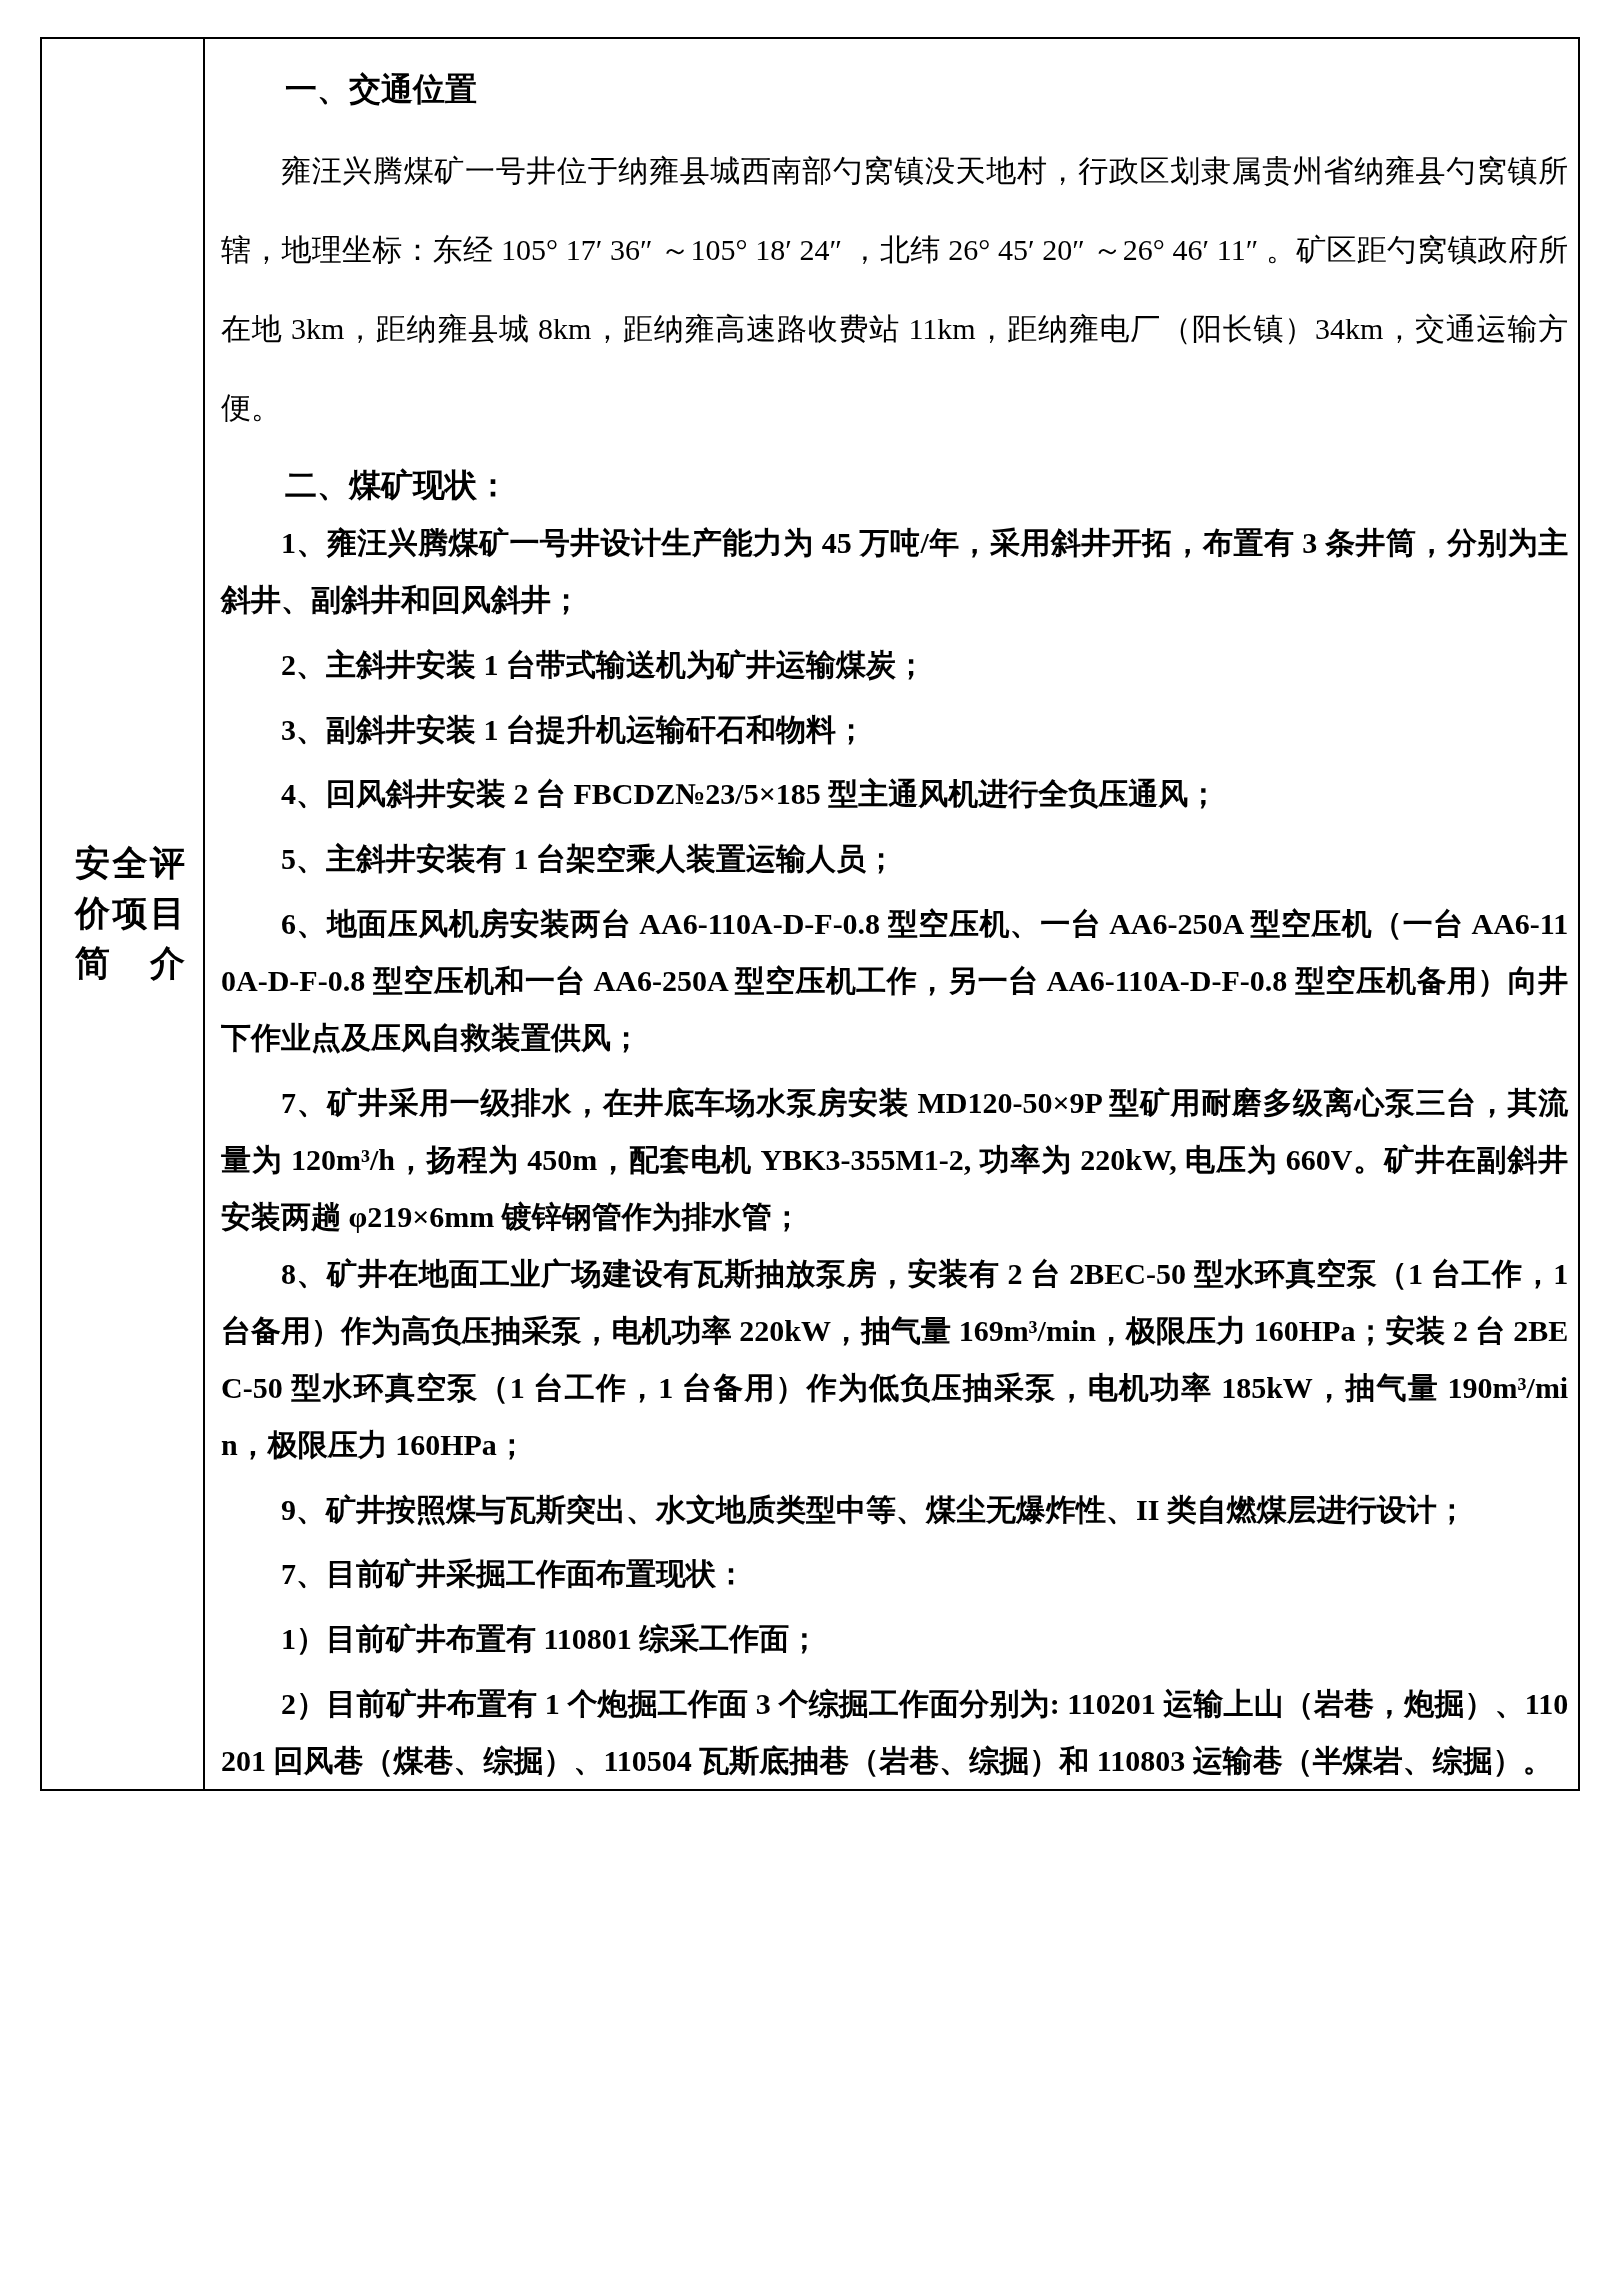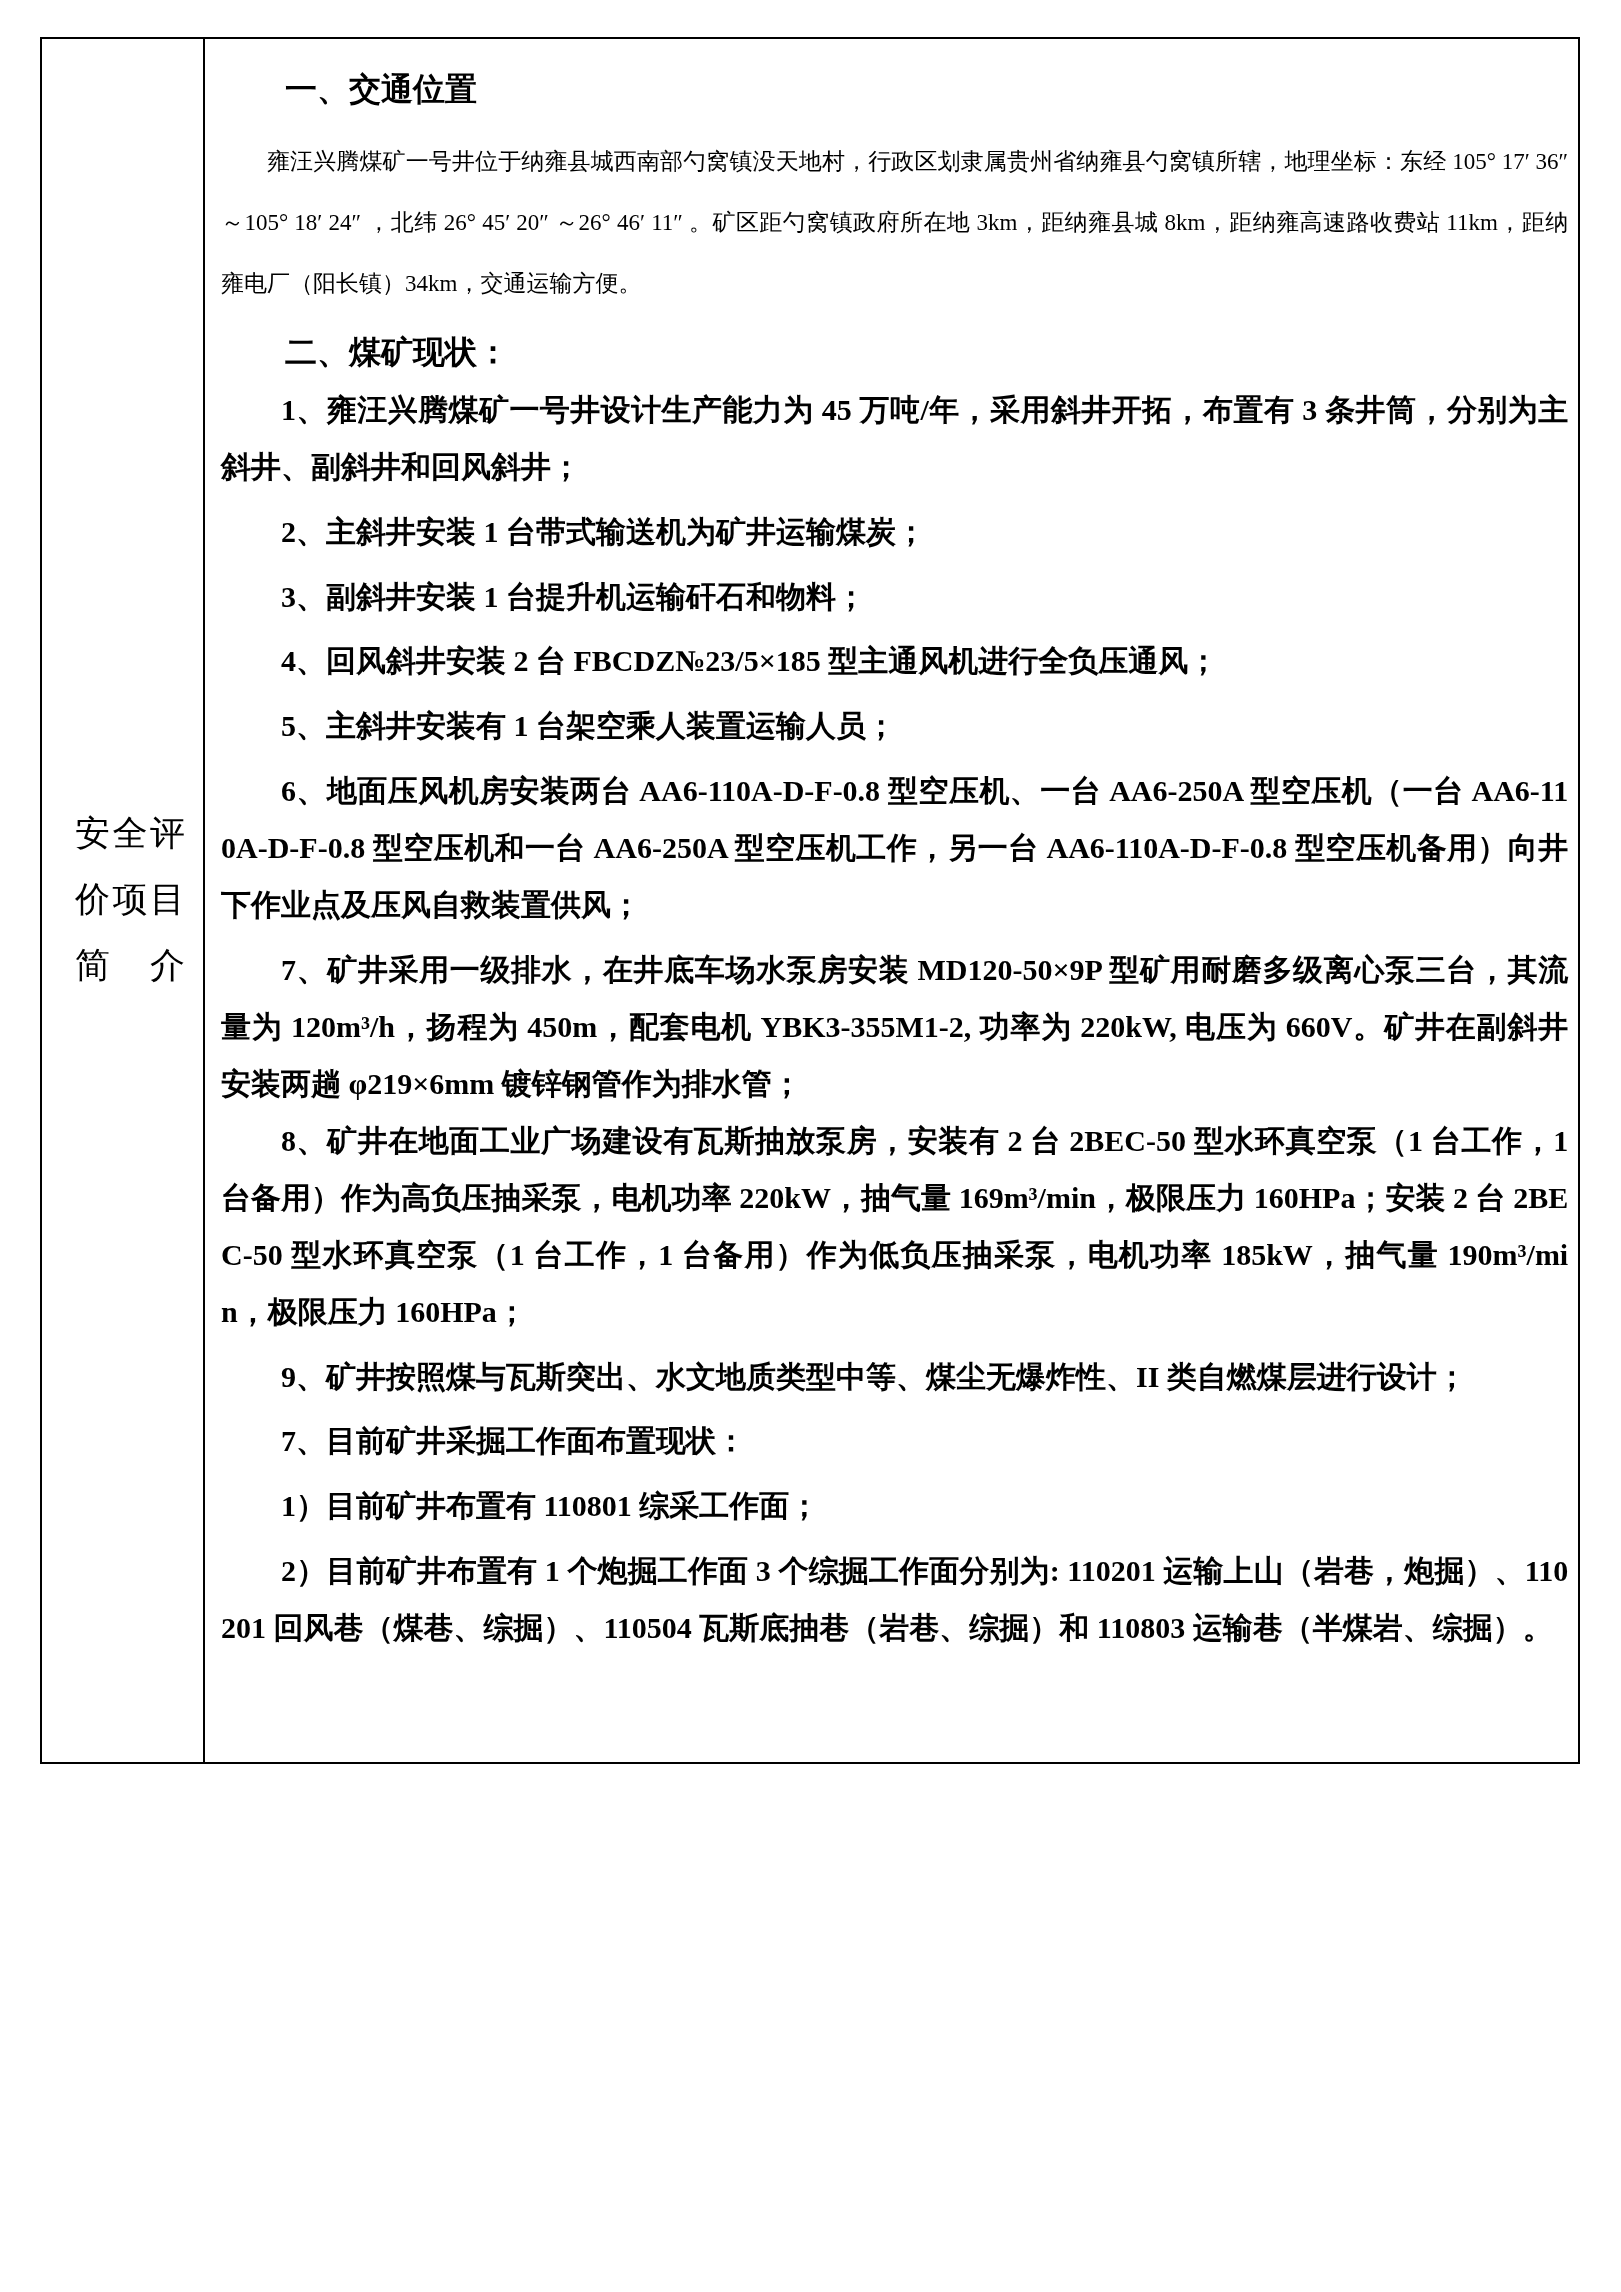--- a/index.html
+++ b/index.html
@@ -30,22 +30,22 @@
   }
   td.label-cell {
     width: 144px;
     vertical-align: middle;
     text-align: center;
   }
   .label-inner {
     width: 110px;
     margin: 0 auto;
     font-size: 35px;
-    font-weight: normal;
-    line-height: 66px;
+    font-weight: bold;
+    line-height: 50px;
     text-align: justify;
     text-align-last: justify;
     word-break: break-all;
   }
   td.content-cell {
     vertical-align: top;
     padding: 15.7px 9.8px 0 11.8px;
     overflow: hidden;
     height: 1707px;
   }
@@ -54,22 +54,22 @@
     font-weight: bold;
     font-size: 32px;
     line-height: 57px;
     text-indent: 2em;
     margin: 5.9px 0 13.7px 0;
   }
   .sec-heading.second {
     margin: 9.8px 0 0 0;
   }
   .para {
-    font-size: 23px;
-    line-height: 61px;
+    font-size: 30px;
+    line-height: 79px;
     text-indent: 2em;
     text-align: justify;
     margin: 0 0 5.9px 0;
     word-break: break-all;
   }
   .item {
     font-size: 30px;
     line-height: 57px;
     text-indent: 2em;
     text-align: justify;

